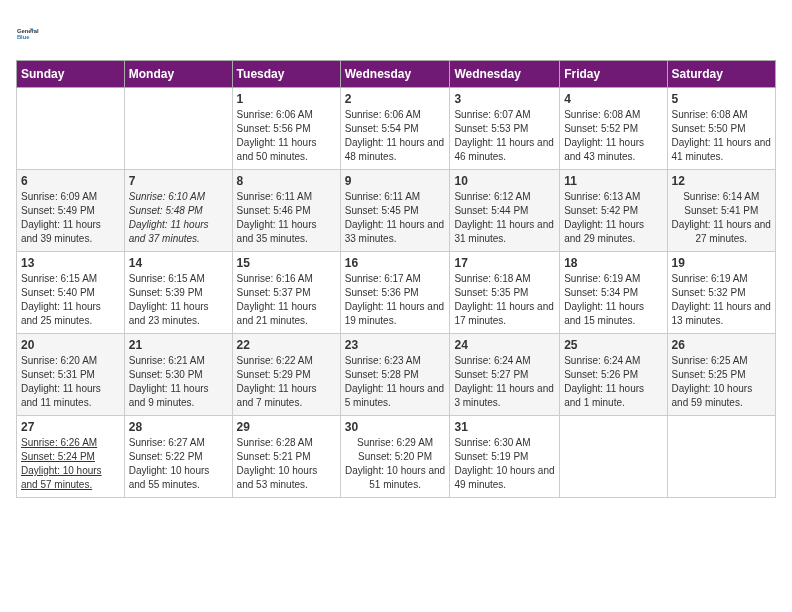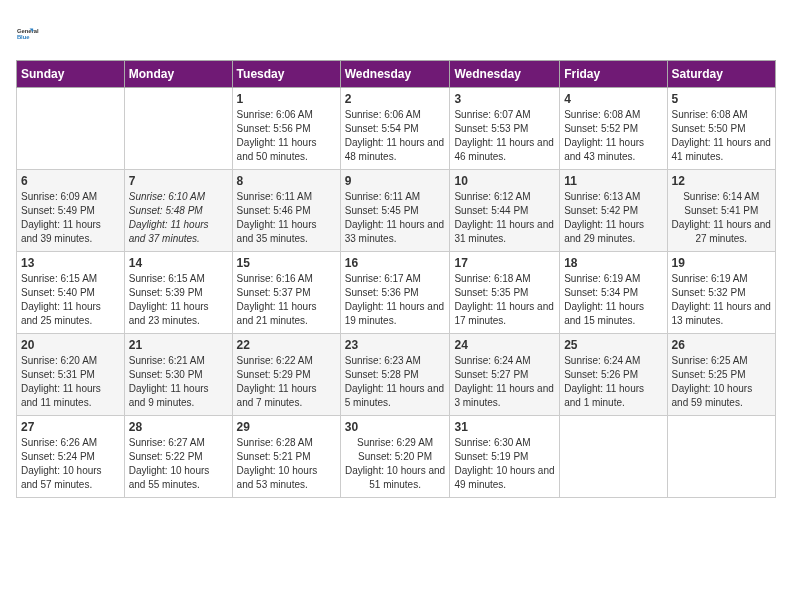--- a/index.html
+++ b/index.html
@@ -269,21 +269,21 @@
         <td>
           <div class="day-number">26</div>
           <div class="day-detail" style="white-space: pre-line;">Sunrise: 6:25 AM
 Sunset: 5:25 PM
 Daylight: 10 hours and 59 minutes.</div>
         </td>
       </tr>
       <tr>
         <td>
           <div class="day-number">27</div>
-          <div class="day-detail" style="white-space: pre-line;">Sunrise: 6:26 AM
+          <div class="day-detail" style="white-space: pre-line; text-decoration: underline;">Sunrise: 6:26 AM
 Sunset: 5:24 PM
 Daylight: 10 hours and 57 minutes.</div>
         </td>
         <td>
           <div class="day-number">28</div>
           <div class="day-detail" style="white-space: pre-line;">Sunrise: 6:27 AM
 Sunset: 5:22 PM
 Daylight: 10 hours and 55 minutes.</div>
         </td>
         <td>

